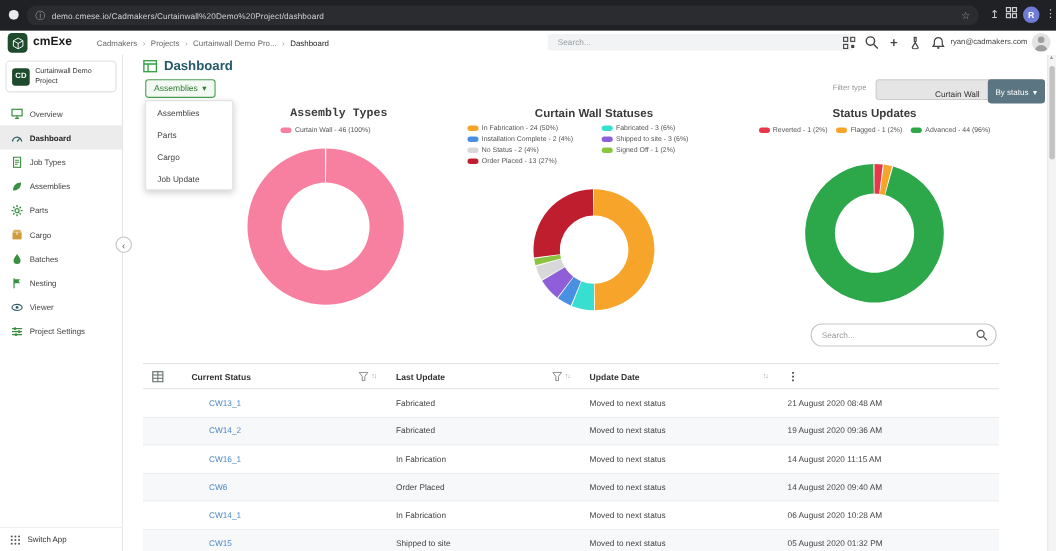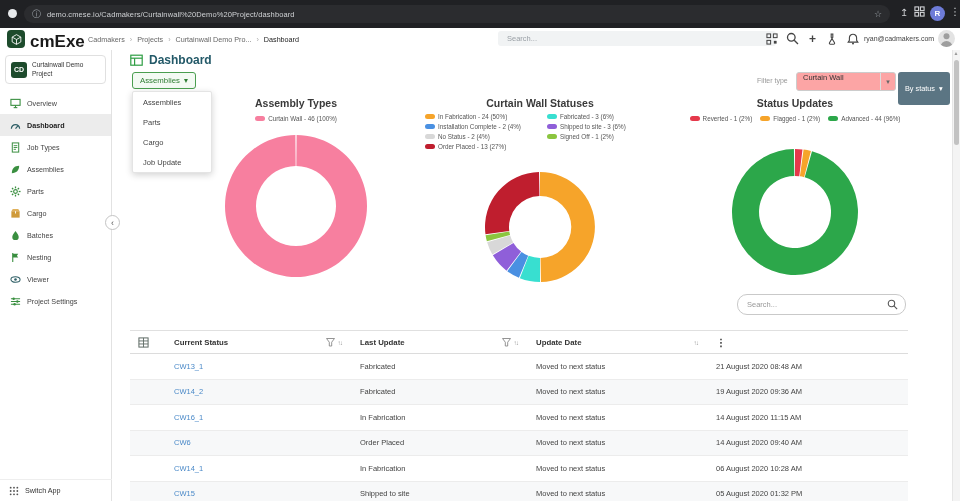--- a/index.html
+++ b/index.html
@@ -16,21 +16,21 @@
   .urlbar .bookmark{margin-left:auto;margin-right:8px;font-size:9px;color:#9aa0a6;}
   .b-ico{position:absolute;top:7px;font-size:10px;color:#cfd1d4;}
   .b-avatar{position:absolute;left:930px;top:6px;width:15px;height:15px;border-radius:50%;background:#6e7cd8;
             color:#fff;font-size:8px;font-weight:bold;display:flex;align-items:center;justify-content:center;}
   .b-kebab{position:absolute;left:950px;top:6px;font-size:10px;color:#cfd1d4;}
 
   
   .appbar{position:absolute;left:0;top:28px;width:960px;height:22px;background:#fff;border-bottom:1px solid #e6e6e6;}
   .logo{position:absolute;left:7px;top:2px;width:18px;height:18px;border-radius:4px;background:#1d4b2c;
         display:flex;align-items:center;justify-content:center;}
-  .brand{position:absolute;left:30px;top:4px;font-size:17px;font-weight:bold;color:#1b1b1b;}
+  .brand{position:absolute;left:30px;top:4px;font-size:11px;font-weight:bold;color:#1b1b1b;}
   .crumbs{position:absolute;left:88px;top:7px;font-size:7.2px;color:#666;display:flex;gap:5px;align-items:center;white-space:nowrap;}
   .crumbs .sep{color:#aaa;}
   .crumbs .current{color:#222;}
   .gsearch{position:absolute;left:498px;top:3px;width:260px;height:15px;border:none;border-radius:3px;background:#f1f3f4;
            font-size:7.5px;padding:0 9px;color:#333;outline:none;font-family:"Liberation Sans",sans-serif;}
   .gsearch::placeholder{color:#9aa0a6;}
   .hdr-ico{position:absolute;top:3px;width:15px;height:15px;display:flex;align-items:center;justify-content:center;cursor:pointer;}
   .plus-ico{font-size:12px;color:#444;font-weight:bold;line-height:1;}
   .email{position:absolute;left:864px;top:7px;font-size:7px;color:#444;}
   .avatar{position:absolute;left:938px;top:2px;width:17px;height:17px;border-radius:50%;background:#e3e3e3;overflow:hidden;
@@ -59,25 +59,25 @@
   .main{position:absolute;left:112px;top:50px;width:848px;height:451px;background:#fff;}
   .page-title-row{position:absolute;left:18px;top:3px;display:flex;align-items:center;gap:6px;}
   .page-title{font-size:12px;font-weight:bold;color:#235968;}
   .asm-btn{position:absolute;left:20px;top:22px;height:17px;padding:0 7px;border:1px solid #4a9e4f;border-radius:3px;
            background:#f3faf3;color:#2e7d32;font-size:7.8px;display:flex;align-items:center;gap:4px;cursor:pointer;}
   .menu{position:absolute;left:20px;top:41px;width:78px;background:#fff;border:1px solid #e4e4e4;border-radius:2px;
         box-shadow:0 2px 7px rgba(0,0,0,.18);z-index:15;}
   .menu-item{height:20px;display:flex;align-items:center;padding-left:10px;font-size:7.5px;color:#444;cursor:pointer;}
   .filter-label{position:absolute;left:645px;top:27px;font-size:7px;color:#999;}
   .filter-select{position:absolute;left:684px;top:22px;width:98px;height:17px;border:1px solid #ccc;border-radius:3px;
-                 background:#fca5a5;display:flex;align-items:flex-start;font-size:7.5px;color:#333;cursor:pointer;}
+                 background:#e5e5e5;display:flex;align-items:flex-end;font-size:7.5px;color:#333;cursor:pointer;padding-left:47px;}
   .filter-select .val{padding-left:6px;}
   .filter-select .caret{margin-left:auto;border-left:1px solid #ddd;height:100%;width:14px;display:flex;
                         align-items:center;justify-content:center;color:#666;font-size:7px;}
-  .bystatus-btn{position:absolute;left:786px;top:22px;height:33px;padding:0 7px;background:#5b7583;border:none;
+  .bystatus-btn{position:absolute;left:786px;top:22px;height:22px;padding:0 7px;background:#5b7583;border:none;
                 border-radius:3px;color:#fff;font-size:7.3px;display:flex;align-items:center;gap:4px;cursor:pointer;}
 
   .chart-title{position:absolute;width:200px;text-align:center;font-size:10.5px;font-weight:bold;color:#3a3a3a;}
   .legend{position:absolute;font-size:6.3px;color:#555;}
   .lg-item{display:flex;align-items:center;white-space:nowrap;}
   .sw{width:10px;height:5px;border-radius:2.5px;display:inline-block;margin-right:3px;flex:none;}
   .legend-flex{display:flex;justify-content:center;gap:8px;}
   .legend-grid{display:grid;grid-template-columns:122px 106px;row-gap:3px;}
   .donut{position:absolute;}
 
@@ -90,21 +90,21 @@
   .tbl{position:absolute;left:18px;top:280px;width:778px;border-top:1px solid #e0e0e0;}
   .thead,.trow{display:grid;grid-template-columns:36px 186px 176px 180px 1fr 26px;align-items:center;}
   .thead{height:22px;background:#fff;border-bottom:1px solid #dcdcdc;font-size:7.8px;font-weight:bold;color:#333;}
   .hcell{display:flex;align-items:center;padding-left:8px;height:100%;}
   .hicons{display:flex;align-items:center;gap:3px;margin-left:auto;margin-right:10px;}
   .sort{font-size:6.5px;color:#999;letter-spacing:-1px;cursor:pointer;}
   .kebab{font-size:10px;color:#333;font-weight:bold;cursor:pointer;}
   .trow{height:24.5px;background:#fff;border-bottom:1px solid #ececec;font-size:7.5px;color:#444;}
   .trow.alt{background:#f7f8f9;}
   .tcell{padding-left:8px;white-space:nowrap;overflow:hidden;}
-  .tcell.link{color:#4a89c8;cursor:pointer;}
+  .tcell.link{color:#4a89c8;cursor:pointer;margin-left:16px;}
 
   
   .scroll-track{position:absolute;left:952px;top:50px;width:8px;height:451px;background:#f4f4f4;border-left:1px solid #e6e6e6;}
   .scroll-up{position:absolute;left:952px;top:50px;width:8px;font-size:5px;color:#999;text-align:center;}
   .scroll-thumb{position:absolute;left:953.5px;top:60px;width:5px;height:85px;background:#c2c2c2;border-radius:3px;}
 </style>
 </head>
 <body>
 
 <div class="screen">
@@ -324,21 +324,21 @@
     <span class="filter-label">Filter type</span>
     <div class="filter-select">
       <span class="val">Curtain Wall</span>
       <span class="caret">▾</span>
     </div>
     <button class="bystatus-btn">
       <span>By status</span>
       <span>▾</span>
     </button>
 
-    <div class="chart-title" style="left:84px;top:47px;">Assembly Types</div>
+    <div class="chart-title" style="left:96px;top:47px;font-family:Liberation Mono, monospace;">Assembly Types</div>
     <div class="legend legend-flex" style="left:74px;top:65px;width:220px;">
         <div class="lg-item">
           <span class="sw" style="background: rgb(247, 127, 159);"></span>
           <span>Curtain Wall - 46 (100%)</span>
         </div>
       </div>
     <svg class="donut" style="left:109px;top:81px;" width="150" height="150" viewBox="0 0 150 150">
         <path d="M75.62 4.00 A71 71 0 1 1 74.38 4.00 L74.65 35.00 A40 40 0 1 0 75.35 35.00 Z" fill="#f77f9f"></path>
       </svg>
 

